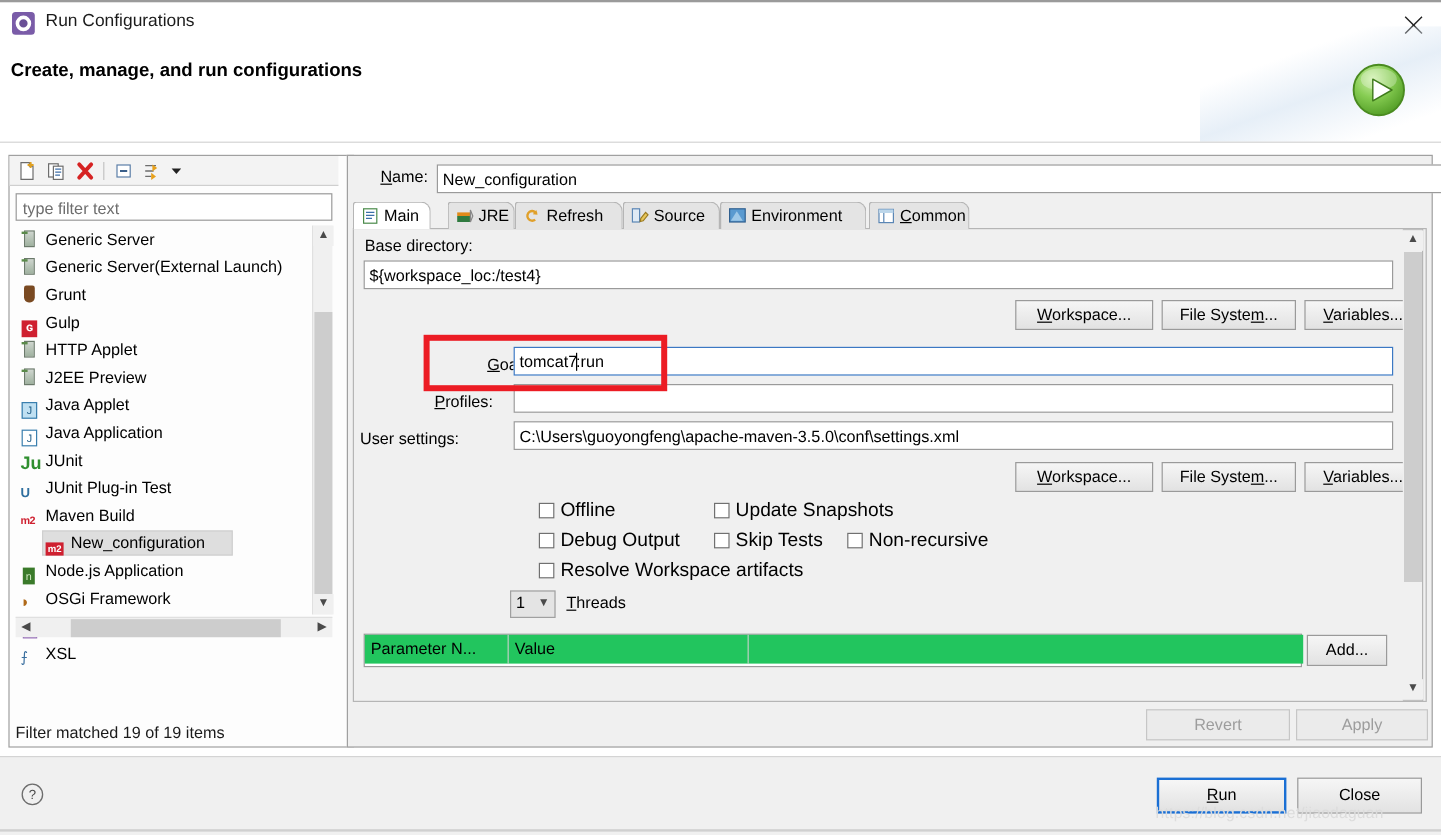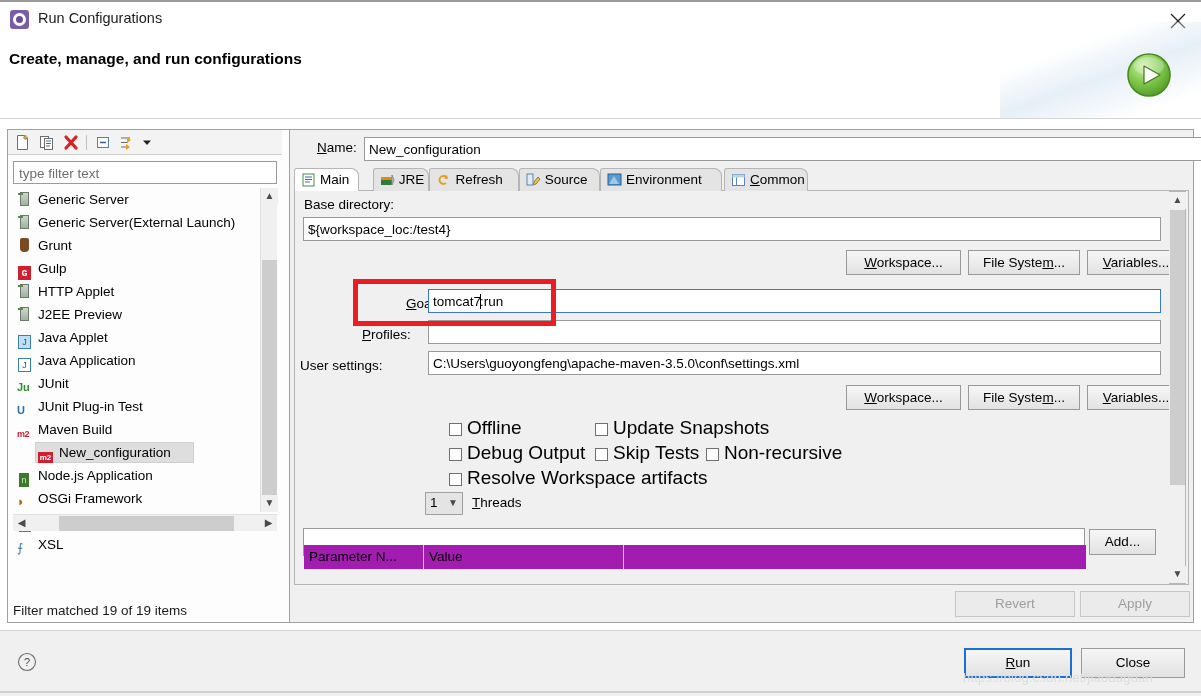--- a/index.html
+++ b/index.html
@@ -113,21 +113,21 @@
   .tree-item.selected .ti-icon,
   .tree-item.selected .ti-label { position: relative; z-index: 1; }
 
   
   .ic-server { background: linear-gradient(180deg,#cfd6cf,#9fb29f); border:1px solid #6b7a6b; width:9px; height:14px; margin-left:3px; margin-top:1px; }
   .ic-server::after { content:""; position:absolute; left:1px; top:2px; width:5px; height:2px; background:#5a8a4a; }
   .ic-grunt { background:#7a4a22; width:9px; height:14px; margin-left:3px; margin-top:1px; border-radius:2px 2px 4px 4px; }
   .ic-gulp { background:#cf2030; width:13px; height:14px; margin-left:1px; margin-top:1px; color:#fff; font-size:10px; font-weight:bold; text-align:center; line-height:14px; }
   .ic-japplet { border:1px solid #3a7fae; background:#bfe0f2; width:13px; height:14px; margin-left:1px; margin-top:1px; color:#1d5b86; font-size:9px; text-align:center; line-height:13px; }
   .ic-japp { border:1px solid #3a7fae; background:#ffffff; width:13px; height:14px; margin-left:1px; margin-top:1px; color:#1d5b86; font-size:9px; text-align:center; line-height:13px; }
-  .ic-junit { color:#2f8f2f; font-size:11px; font-weight:bold; line-height:16px; }
+  .ic-junit { color:#2f8f2f; font-size:15px; font-weight:bold; line-height:16px; }
   .ic-junitp { color:#2f6f9f; font-size:11px; font-weight:bold; line-height:16px; }
   .ic-m2 { color:#cf2030; font-size:9px; font-weight:bold; line-height:16px; letter-spacing:-.5px; }
   .ic-m2b { background:#cf2030; color:#fff; font-size:8px; font-weight:bold; text-align:center; line-height:11px; width:15px; height:11px; margin-top:3px; }
   .ic-node { background:#3a7a2a; width:10px; height:14px; margin-left:2px; margin-top:1px; color:#cfe8bf; font-size:9px; text-align:center; line-height:14px; }
   .ic-osgi { color:#b06a1a; font-size:13px; line-height:16px; }
   .ic-task { border:1px solid #8a5fae; background:#efe6f6; width:12px; height:13px; margin-left:2px; margin-top:1px; color:#6a3f8e; font-size:9px; text-align:center; line-height:12px; }
   .ic-xsl { color:#3a6f9f; font-size:12px; line-height:16px; }
 
   .vscroll {
     position: absolute; width: 17px; background: #f0f0f0; border-left: 1px solid #e0e0e0;
@@ -185,42 +185,42 @@
   .txtin.focused { border: 1px solid #3b78c3; }
   .btn {
     position: absolute; height: 25px; line-height: 23px; text-align: center;
     background: linear-gradient(180deg,#f6f6f6,#e2e2e2);
     border: 1px solid #9a9a9a; font-size: 13.5px; color: #000;
     cursor: default; white-space: nowrap;
   }
   .btn.disabled { color: #9d9d9d; background: #ebebeb; border-color: #c6c6c6; }
   .btn.focusring { border: 2px solid #1a6fd4; }
 
-  .chk { position: absolute; font-size: 19px; white-space: nowrap; cursor: default; padding-left: 24px; }
+  .chk { position: absolute; font-size: 16px; white-space: nowrap; cursor: default; padding-left: 24px; }
   .chk .box {
     display: inline-block; width: 13px; height: 13px; vertical-align: -2px;
     border: 1px solid #707070; background: #fff; margin-right: 5px;
   }
 
   .spinner {
     position: absolute; width: 38px; height: 23px;
     background: #e4e4e4; border: 1px solid #a0a0a0;
     font-size: 13.5px; cursor: default;
   }
   .spinner .val { position: absolute; left: 4px; top: 2px; }
   .spinner .arr { position: absolute; right: 4px; top: 4px; font-size: 10px; color: #4a4a4a; }
 
   .table-box {
     position: absolute; background: #ffffff; border: 1px solid #9a9a9a;
   }
   .tb-head { position: absolute; left:0; top:0; height: 24px; width: 100%; }
   .tb-col {
-    position: absolute; top: 16px; height: 24px; line-height: 23px;
+    position: absolute; top: 0; height: 24px; line-height: 23px;
     font-size: 13.5px; padding-left: 5px;
-    border-right: 1px solid #d0d0d0; background: #a21caf;
+    border-right: 1px solid #d0d0d0; background: #22c55e;
     white-space: nowrap; overflow: hidden; cursor: default;
   }
 
   .red-annot {
     position: absolute; border: 5px solid #ec1c24; background: transparent;
     pointer-events: none; z-index: 40;
   }
   .caret {
     display: inline-block; width: 1px; height: 15px; background: #000;
     vertical-align: -3px; margin: 0 -1px;

